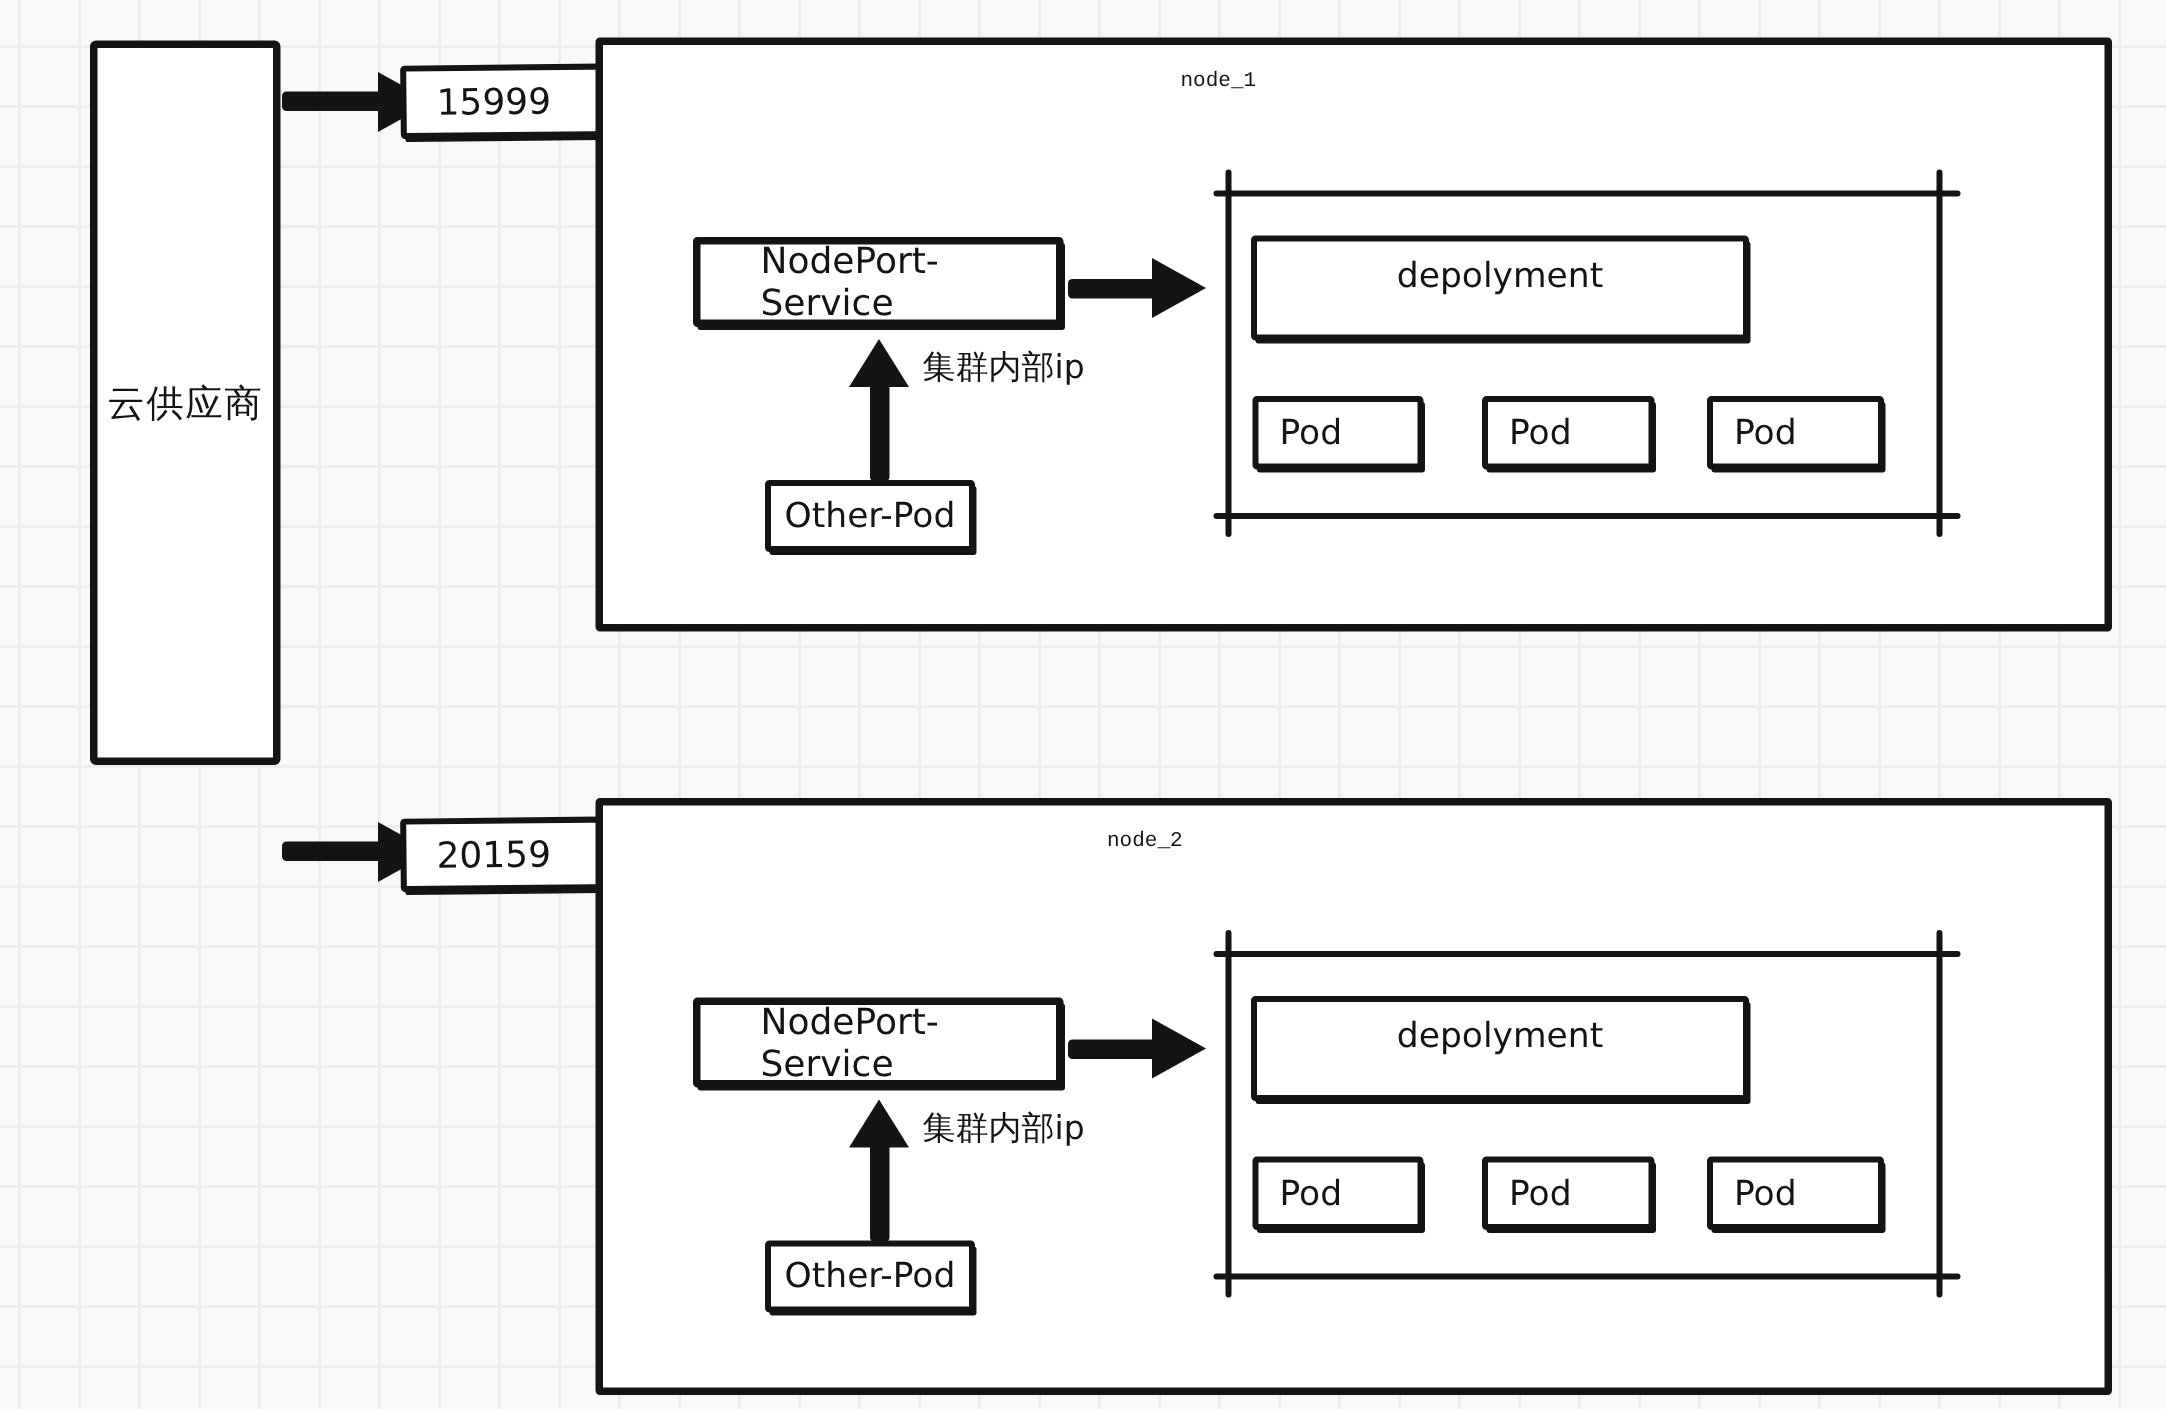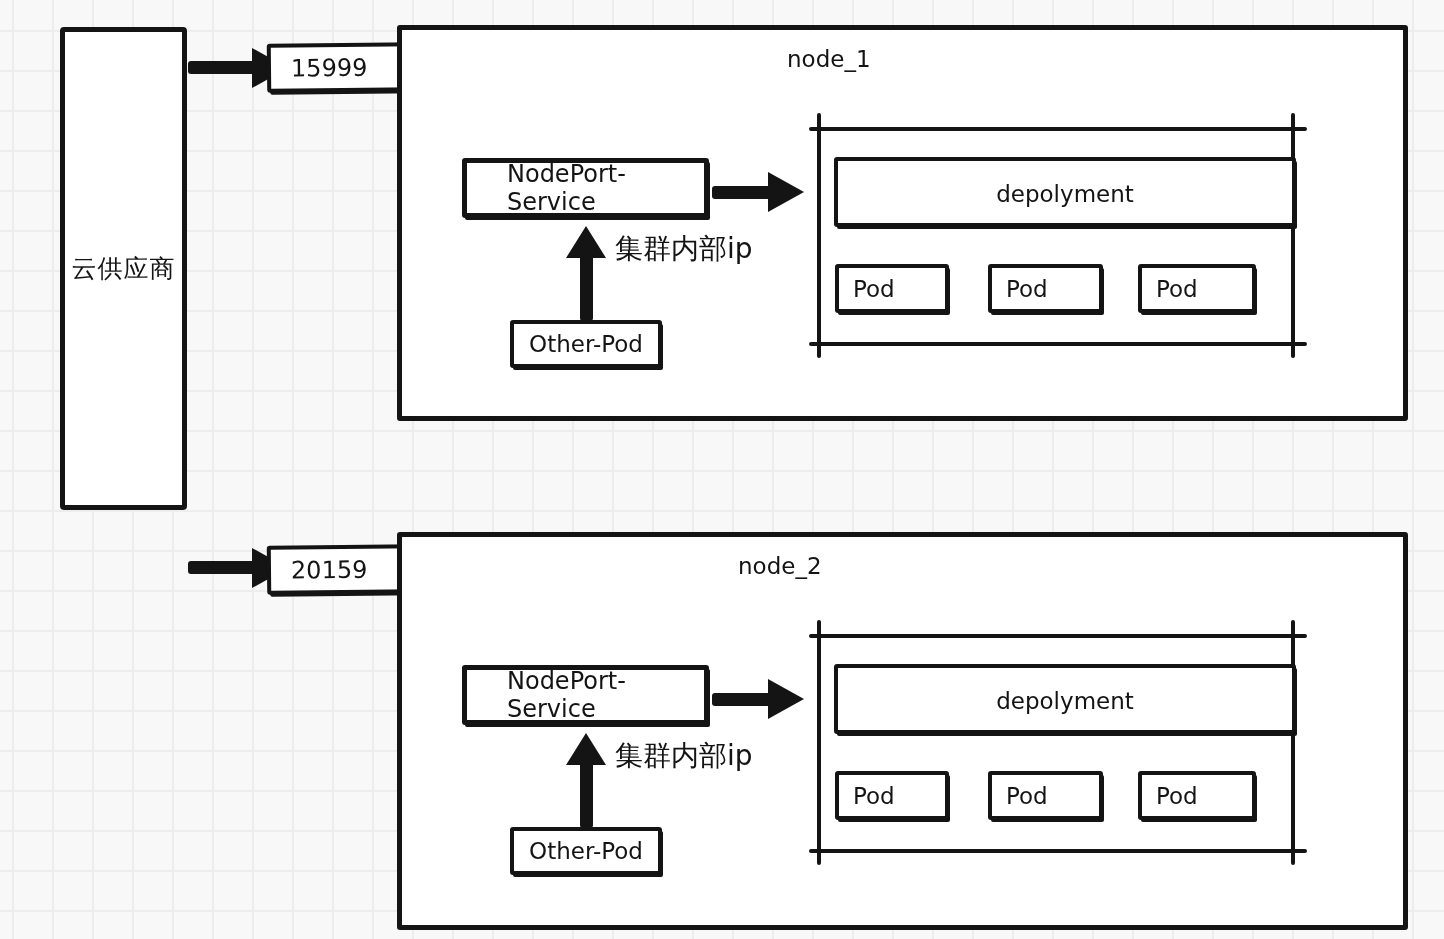--- a/index.html
+++ b/index.html
@@ -48,28 +48,28 @@
 
   
   .node {
     position: absolute;
     width: 1011px;
     background: #ffffff;
     border: 5px solid #141414;
     border-radius: 3px;
     box-sizing: border-box;
   }
-  .node-title { position: absolute; top: 16px; font-size: 23px; }
+  .node-title { position: absolute; top: 16px; font-size: 14px; font-family: Liberation Mono, monospace; }
 
   .svc {
     left: 60px; top: 128px; width: 247px; height: 60px;
     border-width: 5px; font-size: 24px; padding-left: 40px;
   }
-  .otherpod { left: 108px; top: 290px; width: 152px; height: 48px; font-size: 23px; }
-  .cluster-ip { position: absolute; left: 213px; top: 200px; font-size: 28px; }
+  .otherpod { left: 108px; top: 290px; width: 140px; height: 48px; font-size: 23px; }
+  .cluster-ip { position: absolute; left: 213px; top: 200px; font-size: 22px; }
 
   
   .shaft-h { position: absolute; background: #141414; height: 13px; border-radius: 3px; }
   .head-r {
     position: absolute; width: 0; height: 0;
     border-top: 20px solid transparent;
     border-bottom: 20px solid transparent;
     border-left: 36px solid #141414;
   }
   .shaft-v { position: absolute; background: #141414; width: 13px; border-radius: 3px; }
@@ -82,23 +82,23 @@
 
   
   .deploy-group { position: absolute; left: 415px; top: 97px; width: 478px; height: 219px; }
   .dg-line { position: absolute; background: #141414; border-radius: 2px; }
   .dg-top    { left: -8px; right: -12px; top: 0;    height: 4px; }
   .dg-bottom { left: -8px; right: -12px; bottom: 0; height: 4px; }
   .dg-left   { left: 0;  top: -14px; bottom: -12px; width: 4px; }
   .dg-right  { right: 0; top: -14px; bottom: -12px; width: 4px; }
 
   .deploy {
-    left: 17px; top: 30px; width: 462px; height: 70px;
+    left: 17px; top: 30px; width: 332px; height: 70px;
     font-size: 23px;
-    align-items: flex-start; padding-top: 20px;
+    align-items: flex-start; padding-top: 10px;
   }
   .pod {
     top: 137px; height: 49px; font-size: 23px;
     justify-content: flex-start; padding-left: 14px;
   }
 </style>
 </head>
 <body>
 
 <div class="canvas">

